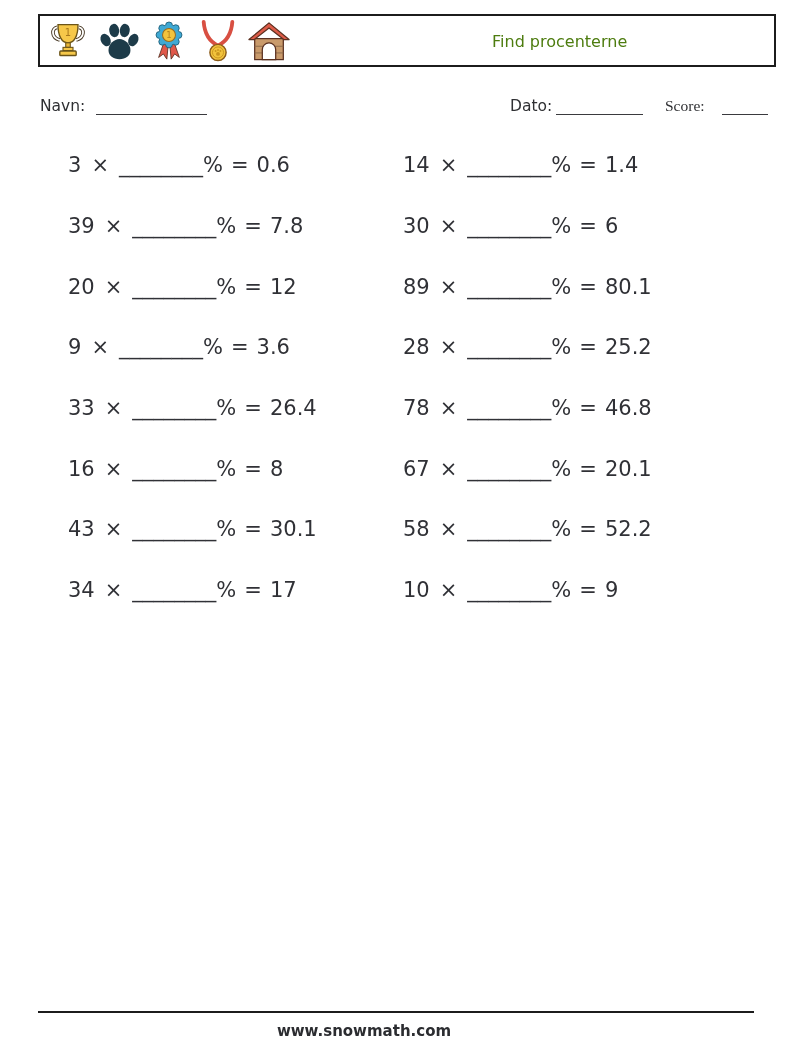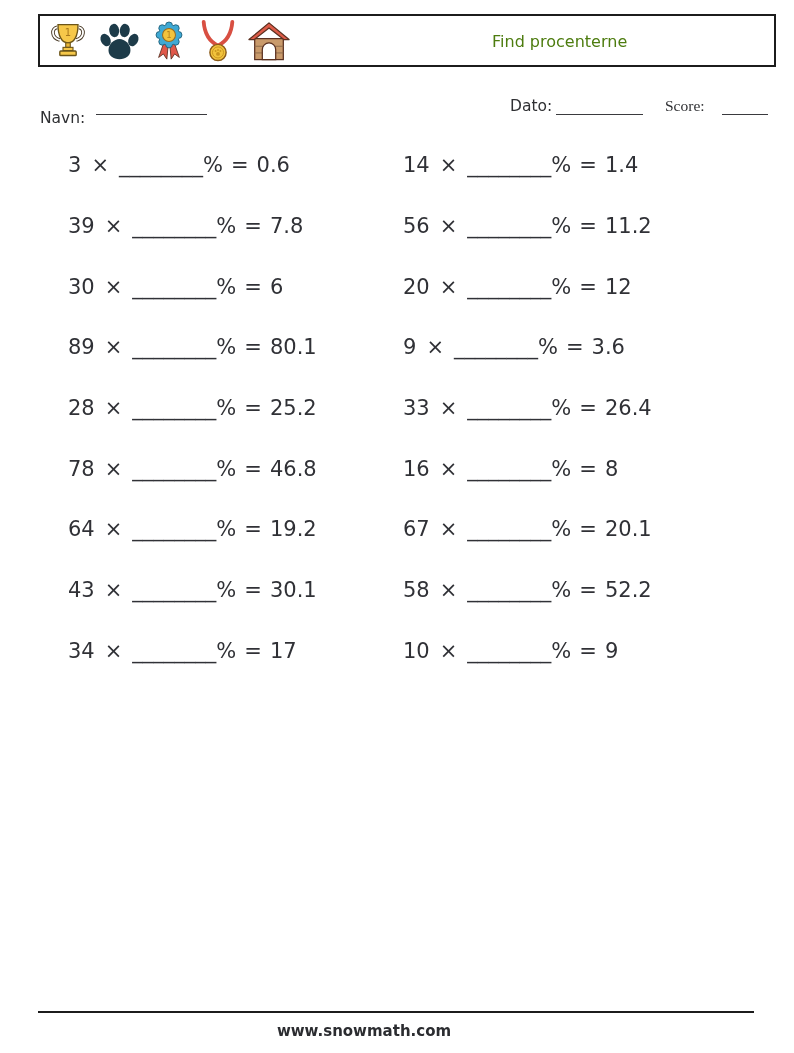--- a/index.html
+++ b/index.html
@@ -18,21 +18,21 @@
   .header-title{
     position:absolute;left:452px;top:50%;transform:translateY(-50%);
     width:170px;text-align:left;font-size:16px;color:#4d7c0f;
   }
   
   .field-label{position:absolute;top:97px;font-size:15.5px;color:#2f3033;}
   .field-line{
     position:absolute;top:97px;height:17px;
     border-bottom:1.5px solid #3a3a3e;
   }
-  #navn-label{left:40px;margin-top:12px;}   #navn-line{left:96px;width:111px;}
+  #navn-label{left:40px;}   #navn-line{left:96px;width:111px;}
   #dato-label{left:510px;}  #dato-line{left:556px;width:87px;}
   #score-label{left:665px;font-family:Liberation Serif, serif;} #score-line{left:722px;width:46px;}
   
   .problems{
     position:absolute;top:135px;left:0;width:794px;
     display:grid;grid-template-columns:397px 397px;grid-auto-rows:60.7px;
     align-items:center;
   }
   .problem{padding-left:68px;font-size:21px;white-space:nowrap;color:#303136;}
   .problem:nth-child(even){padding-left:6px;}
@@ -130,34 +130,32 @@
 <span class="field-label" id="score-label">Score:</span>
 <span class="field-line" id="score-line"></span>
 
 <div class="problems">
 
   <div class="problem"><span>3</span><span class="op">×</span><span class="blank">________</span><span>%</span><span class="eq">=</span><span>0.6</span></div>
   <div class="problem"><span>14</span><span class="op">×</span><span class="blank">________</span><span>%</span><span class="eq">=</span><span>1.4</span></div>
 
   <div class="problem"><span>39</span><span class="op">×</span><span class="blank">________</span><span>%</span><span class="eq">=</span><span>7.8</span></div>
 
-  <div class="problem"><span>56</span><span class="op">×</span><span class="blank">________</span><span>%</span><span class="eq">=</span><span>11.2</span></div>
   <div class="problem"><span>30</span><span class="op">×</span><span class="blank">________</span><span>%</span><span class="eq">=</span><span>6</span></div>
 
   <div class="problem"><span>20</span><span class="op">×</span><span class="blank">________</span><span>%</span><span class="eq">=</span><span>12</span></div>
   <div class="problem"><span>89</span><span class="op">×</span><span class="blank">________</span><span>%</span><span class="eq">=</span><span>80.1</span></div>
 
   <div class="problem"><span>9</span><span class="op">×</span><span class="blank">________</span><span>%</span><span class="eq">=</span><span>3.6</span></div>
   <div class="problem"><span>28</span><span class="op">×</span><span class="blank">________</span><span>%</span><span class="eq">=</span><span>25.2</span></div>
 
   <div class="problem"><span>33</span><span class="op">×</span><span class="blank">________</span><span>%</span><span class="eq">=</span><span>26.4</span></div>
   <div class="problem"><span>78</span><span class="op">×</span><span class="blank">________</span><span>%</span><span class="eq">=</span><span>46.8</span></div>
 
   <div class="problem"><span>16</span><span class="op">×</span><span class="blank">________</span><span>%</span><span class="eq">=</span><span>8</span></div>
-  <div class="problem"><span>64</span><span class="op">×</span><span class="blank">________</span><span>%</span><span class="eq">=</span><span>19.2</span></div>
 
   <div class="problem"><span>67</span><span class="op">×</span><span class="blank">________</span><span>%</span><span class="eq">=</span><span>20.1</span></div>
   <div class="problem"><span>43</span><span class="op">×</span><span class="blank">________</span><span>%</span><span class="eq">=</span><span>30.1</span></div>
 
   <div class="problem"><span>58</span><span class="op">×</span><span class="blank">________</span><span>%</span><span class="eq">=</span><span>52.2</span></div>
   <div class="problem"><span>34</span><span class="op">×</span><span class="blank">________</span><span>%</span><span class="eq">=</span><span>17</span></div>
 
   <div class="problem"><span>10</span><span class="op">×</span><span class="blank">________</span><span>%</span><span class="eq">=</span><span>9</span></div>
 
 </div>

